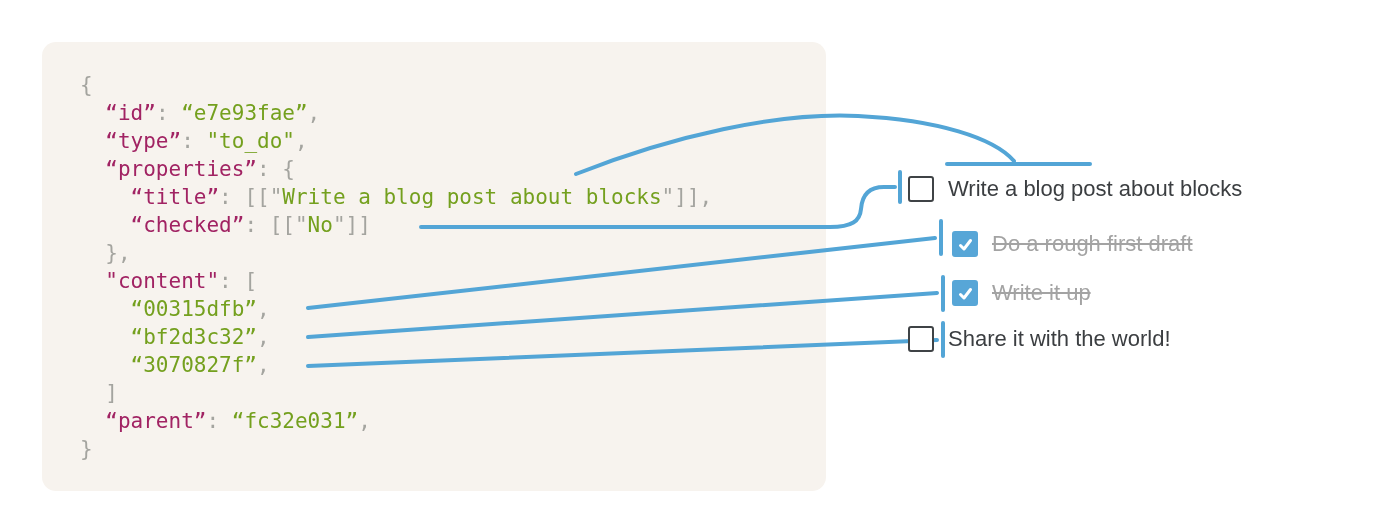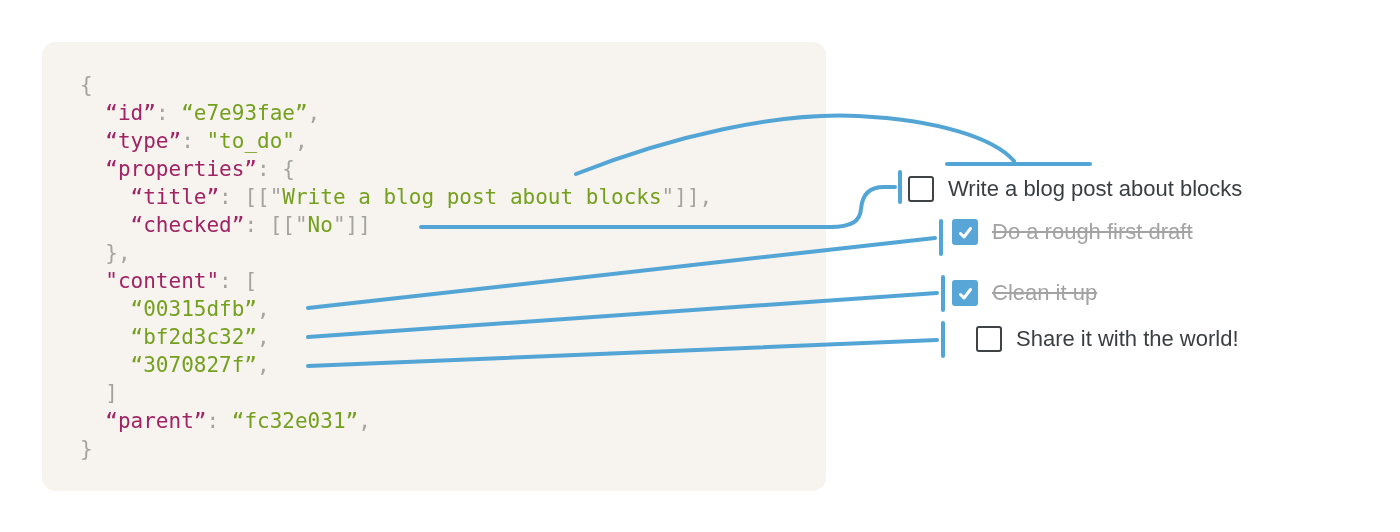--- a/index.html
+++ b/index.html
@@ -53,23 +53,23 @@
     stroke-width:4;
     stroke-linecap:round;
   }
   
   .todo-row{
     position:absolute;
     display:flex;
     align-items:center;
   }
   .todo-row:nth-child(1){left:908px; top:176px;}
-  .todo-row:nth-child(2){left:952px; top:219px;}
+  .todo-row:nth-child(2){left:952px; top:231px;}
   .todo-row:nth-child(3){left:952px; top:280px;}
-  .todo-row:nth-child(4){left:976px; top:326px;}
+  .todo-row:nth-child(4){left:908px; top:326px;}
   .cb{
     width:26px; height:26px;
     flex:0 0 26px;
     border:2.5px solid var(--checkbox-border);
     border-radius:3px;
     background:#fff;
     display:flex;
     align-items:center;
     justify-content:center;
     cursor:pointer;
@@ -128,21 +128,21 @@
     </span>
     <span class="todo-label">Do a rough first draft</span>
   </div>
 
   <div class="todo-row done">
     <span class="cb">
       <svg width="17" height="17" viewBox="0 0 17 17">
         <polyline points="3.5,9.5 7,13 13.5,4.5" fill="none" stroke="#ffffff" stroke-width="3" stroke-linecap="round" stroke-linejoin="round"></polyline>
       </svg>
     </span>
-    <span class="todo-label">Clean it up</span>
+    <span class="todo-label">Write it up</span>
   </div>
 
   <div class="todo-row">
     <span class="cb">
       
     </span>
     <span class="todo-label">Share it with the world!</span>
   </div>
 </div>
 

